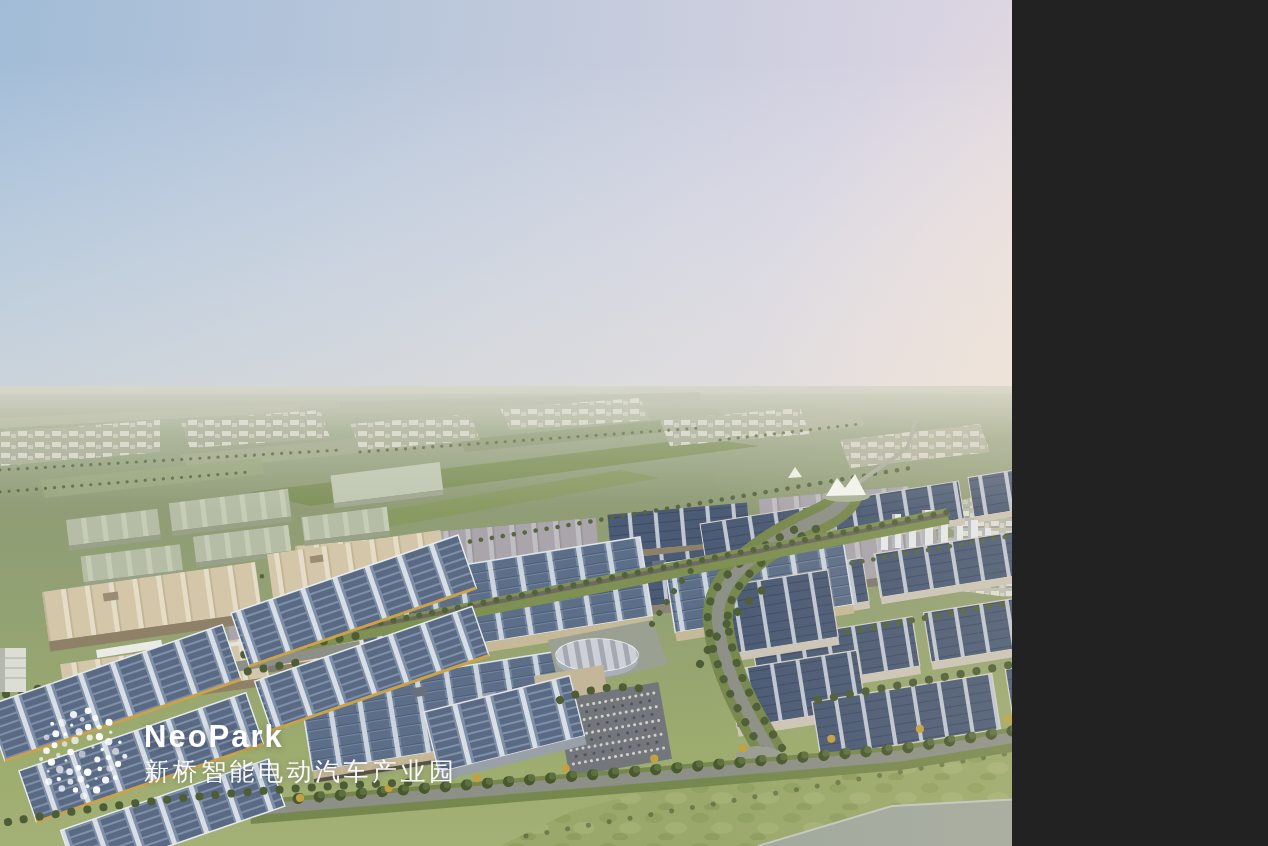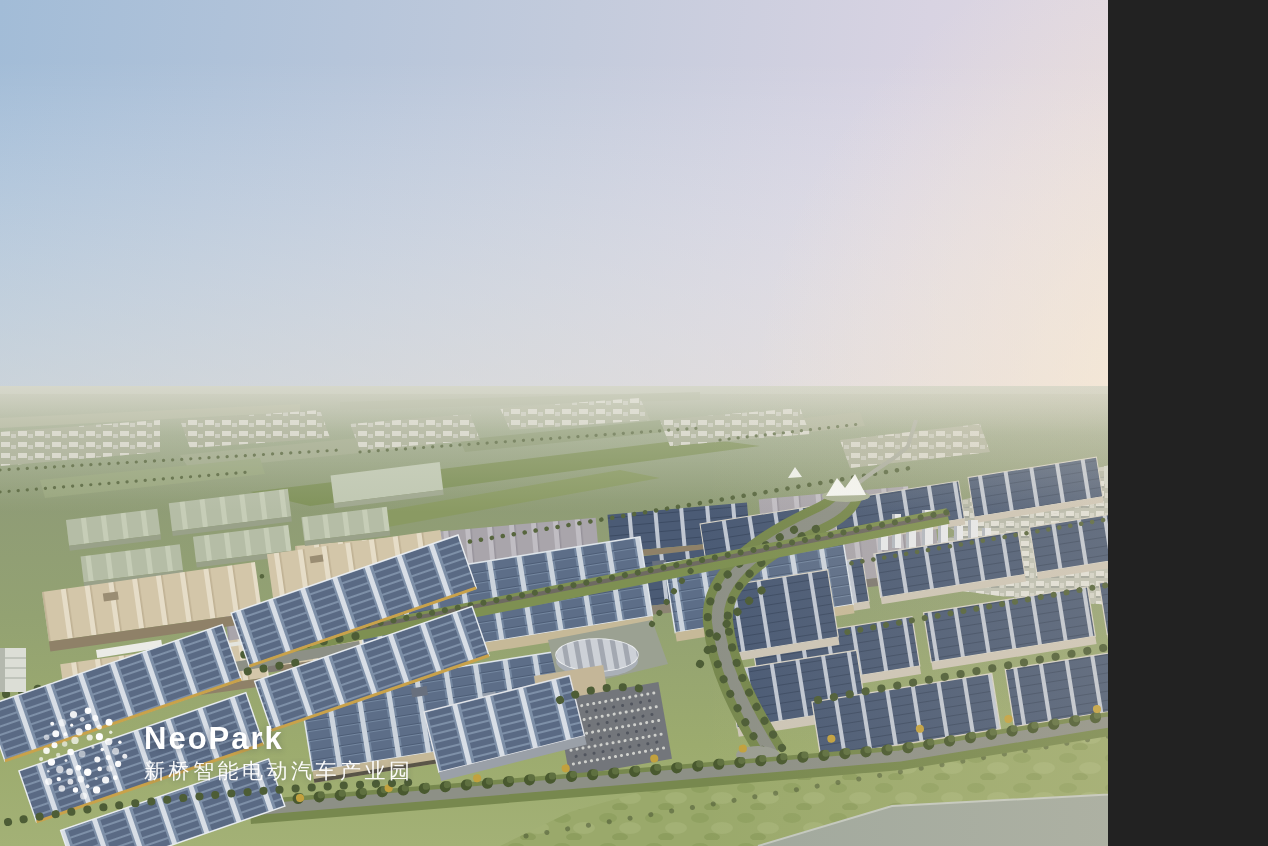--- a/index.html
+++ b/index.html
@@ -1,17 +1,17 @@
 <!DOCTYPE html>
 <html><head>
 <meta charset="utf-8">
 <style>
   html,body{margin:0;padding:0;background:#222;}
   .stage{
-    position:relative;width:1108px;height:846px;overflow:hidden;
+    position:relative;width:1012px;height:846px;overflow:hidden;
     font-family:"Liberation Sans", sans-serif;
   }
   .stage svg.scene{position:absolute;left:0;top:0;}
   
   .tr{fill:none;stroke-linecap:round;}
   .t1{stroke:#49592f;stroke-width:11;stroke-dasharray:.1 21;}
   .t1b{stroke:#5f7040;stroke-width:7;stroke-dasharray:.1 21;}
   .t2{stroke:#4d5d36;stroke-width:8;stroke-dasharray:.1 16;}
   .t3{stroke:#52623a;stroke-width:6;stroke-dasharray:.1 13;}
   .t4{stroke:#57663e;stroke-width:4.5;stroke-dasharray:.1 11;}
@@ -23,21 +23,21 @@
     position:absolute;left:34px;top:706px;display:flex;align-items:center;
     color:#fff;z-index:5;
   }
   .logo .mark{width:96px;height:96px;flex:0 0 auto;}
   .logo .txt{margin-left:14px;}
   .logo .word{
     font-size:31px;font-weight:bold;letter-spacing:2px;line-height:1;
     text-shadow:0 1px 6px rgba(40,50,70,.35);
   }
   .logo .sub{
-    margin-top:3px;font-size:21px;font-weight:normal;letter-spacing:3.5px;
+    margin-top:3px;font-size:25px;font-weight:normal;letter-spacing:3.5px;
     opacity:.96;text-shadow:0 1px 6px rgba(40,50,70,.35);white-space:nowrap;
   }
 </style>
 </head>
 <body>
 
 <div class="stage" aria-label="Dusk aerial masterplan rendering of NeoPark, a smart electric-vehicle industrial park with solar-roofed factory halls, solar carports, tree-lined avenues, a residential district and green fields stretching to the horizon">
 
 <svg class="scene" width="1268" height="846" viewBox="0 0 1268 846" xmlns="http://www.w3.org/2000/svg">
   <defs>

